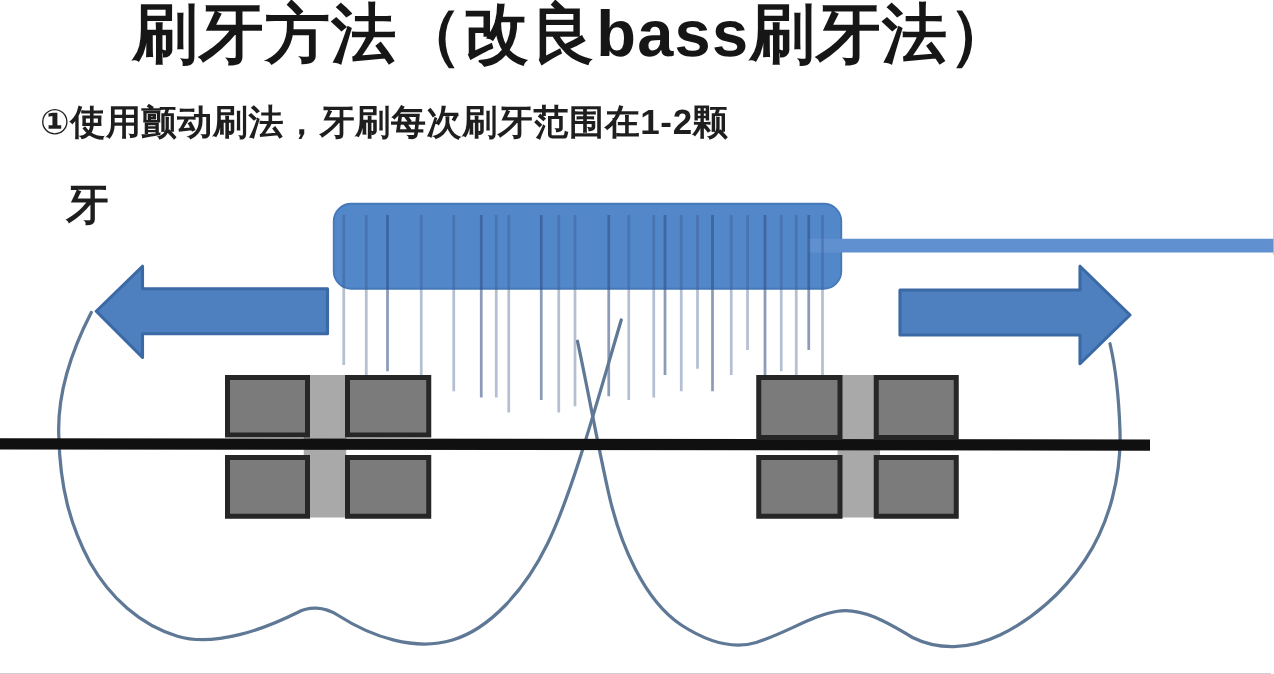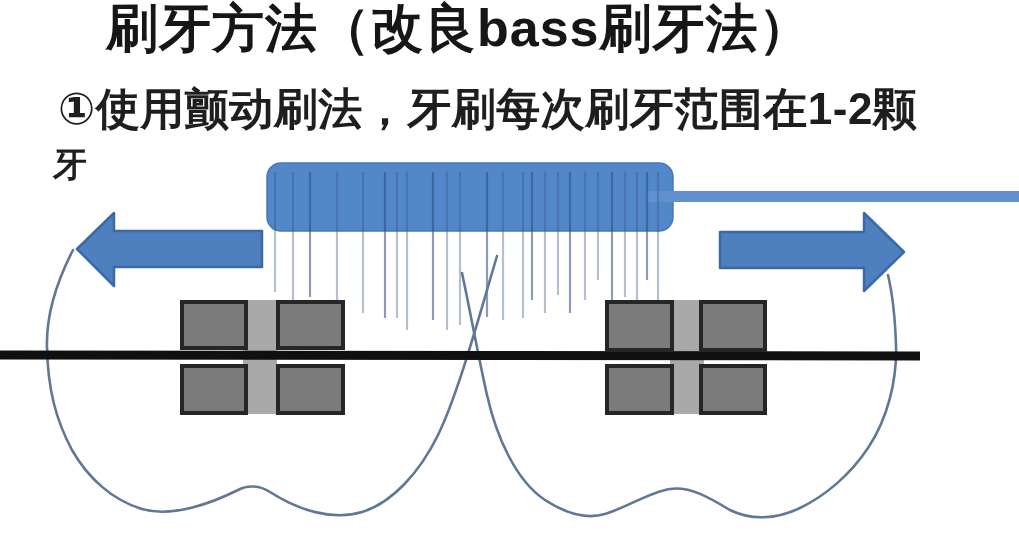--- a/index.html
+++ b/index.html
@@ -9,22 +9,22 @@
     background:#ffffff;
     overflow:hidden;
     font-family:"Liberation Sans","DejaVu Sans",sans-serif;
   }
   .title{
     position:absolute;left:106px;top:-4px;
     font-size:52px;font-weight:600;letter-spacing:1px;
     color:#161616;white-space:nowrap;line-height:1.25;
   }
   .instr1{
-    position:absolute;left:58px;top:80px;
-    font-size:44px;font-weight:600;letter-spacing:0.5px;
+    position:absolute;left:32px;top:80px;
+    font-size:28px;font-weight:600;letter-spacing:0.5px;
     color:#1e1e1e;white-space:nowrap;line-height:1.3;
   }
   .instr2{
     position:absolute;left:53px;top:142px;
     font-size:34px;font-weight:600;
     color:#1e1e1e;line-height:1.3;
   }
   svg.diagram{position:absolute;left:0;top:0;}
 </style>
 </head>

